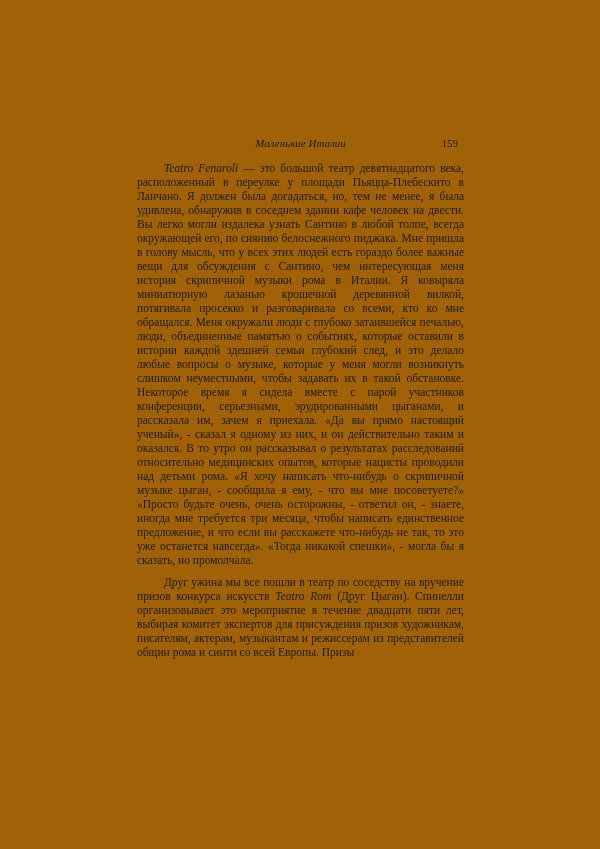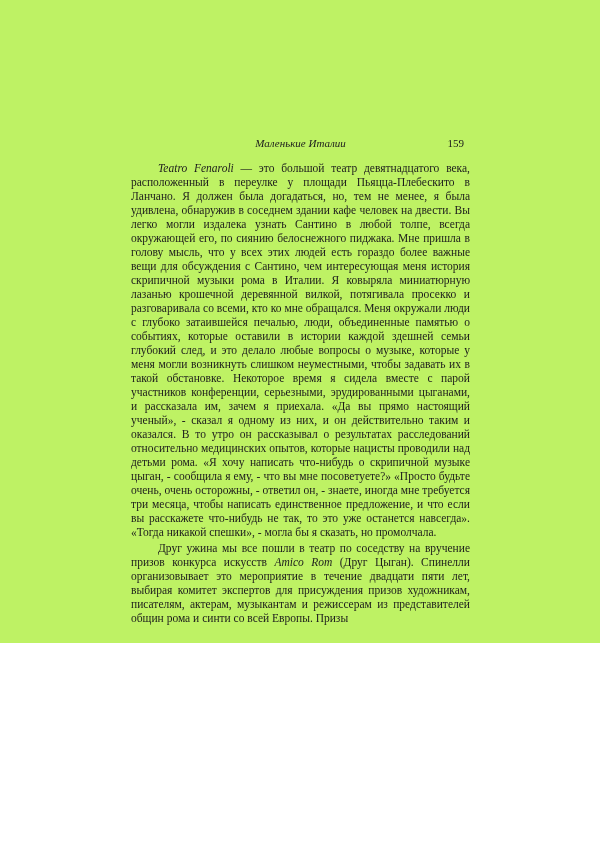--- a/index.html
+++ b/index.html
@@ -3,22 +3,22 @@
 <meta charset="utf-8">
 <style>
   html, body {
     margin: 0;
     padding: 0;
     background: #ffffff;
   }
   .page {
     position: relative;
     width: 600px;
-    height: 643px;
-    background: #bef264;
+    height: 849px;
+    background: #a16207;
     font-family: "Liberation Serif", "DejaVu Serif", serif;
     color: #1c1c1c;
     overflow: hidden;
   }
   .content {
     position: absolute;
     left: 129px;
     top: 137px;
     width: 343px;
   }
@@ -27,33 +27,33 @@
     text-align: center;
     font-size: 11px;
     line-height: 13px;
     margin-bottom: 11px;
   }
   .running-title {
     font-style: italic;
   }
   .page-number {
     position: absolute;
-    right: 8px;
+    right: 14px;
     top: 0;
     font-style: normal;
   }
   .body-text {
     font-size: 11.5px;
     line-height: 14px;
     text-align: justify;
     hyphens: auto;
     -webkit-hyphens: auto;
   }
   .body-text p {
-    margin: 2px;
+    margin: 8px;
     padding: 0;
     text-indent: 27px;
   }
   .ital {
     font-style: italic;
   }
 </style>
 </head>
 <body>
 
@@ -61,17 +61,17 @@
   <div class="content">
 
     <div class="header">
       <span class="running-title">Маленькие Италии</span>
       <span class="page-number">159</span>
     </div>
 
     <div class="body-text">
       <p><i class="ital">Teatro Fenaroli</i><span> — это большой театр девятнадцатого века, расположенный в переулке у площади Пьяцца-Плебескито в Ланчано. Я должен была догадаться, но, тем не менее, я была удивлена, обнаружив в соседнем здании кафе человек на двести. Вы легко могли издалека узнать Сантино в любой толпе, всегда окружающей его, по сиянию белоснежного пиджака. Мне пришла в голову мысль, что у всех этих людей есть гораздо более важные вещи для обсуждения с Сантино, чем интересующая меня история скрипичной музыки рома в Италии. Я ковыряла миниатюрную лазанью крошечной деревянной вилкой, потягивала просекко и разговаривала со всеми, кто ко мне обращался. Меня окружали люди с глубоко затаившейся печалью, люди, объединенные памятью о событиях, которые оставили в истории каждой здешней семьи глубокий след, и это делало любые вопросы о музыке, которые у меня могли возникнуть слишком неуместными, чтобы задавать их в такой обстановке. Некоторое время я сидела вместе с парой участников конференции, серьезными, эрудированными цыганами, и рассказала им, зачем я приехала. «Да вы прямо настоящий ученый», - сказал я одному из них, и он действительно таким и оказался. В то утро он рассказывал о результатах расследований относительно медицинских опытов, которые нацисты проводили над детьми рома. «Я хочу написать что-нибудь о скрипичной музыке цыган, - сообщила я ему, - что вы мне посоветуете?» «Просто будьте очень, очень осторожны, - ответил он, - знаете, иногда мне требуется три месяца, чтобы написать единственное предложение, и что если вы расскажете что-нибудь не так, то это уже останется навсегда». «Тогда никакой спешки», - могла бы я сказать, но промолчала.</span></p>
 
-      <p><span>Друг ужина мы все пошли в театр по соседству на вручение призов конкурса искусств </span><i class="ital">Amico Rom</i><span> (Друг Цыган). Спинелли организовывает это мероприятие в течение двадцати пяти лет, выбирая комитет экспертов для присуждения призов художникам, писателям, актерам, музыкантам и режиссерам из представителей общин рома и синти со всей Европы. Призы</span></p>
+      <p><span>Друг ужина мы все пошли в театр по соседству на вручение призов конкурса искусств </span><i class="ital">Teatro Rom</i><span> (Друг Цыган). Спинелли организовывает это мероприятие в течение двадцати пяти лет, выбирая комитет экспертов для присуждения призов художникам, писателям, актерам, музыкантам и режиссерам из представителей общин рома и синти со всей Европы. Призы</span></p>
     </div>
 
   </div>
 </div>
 
 </body></html>

